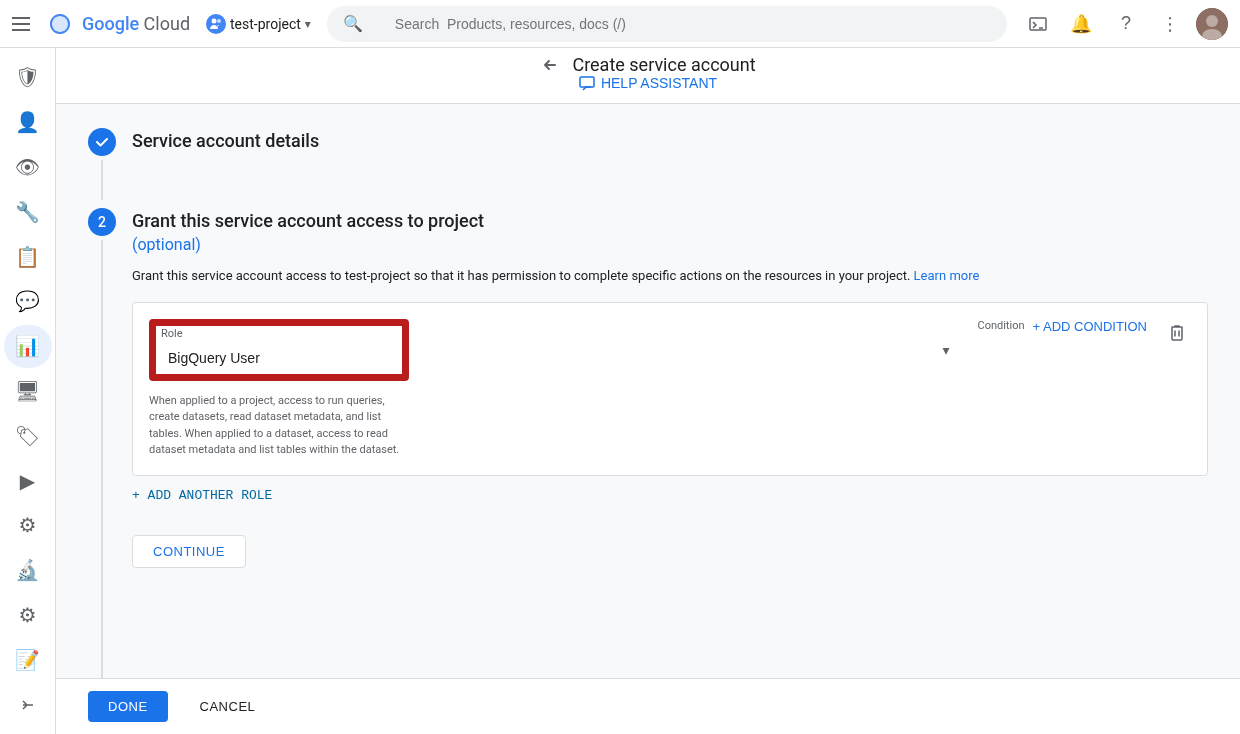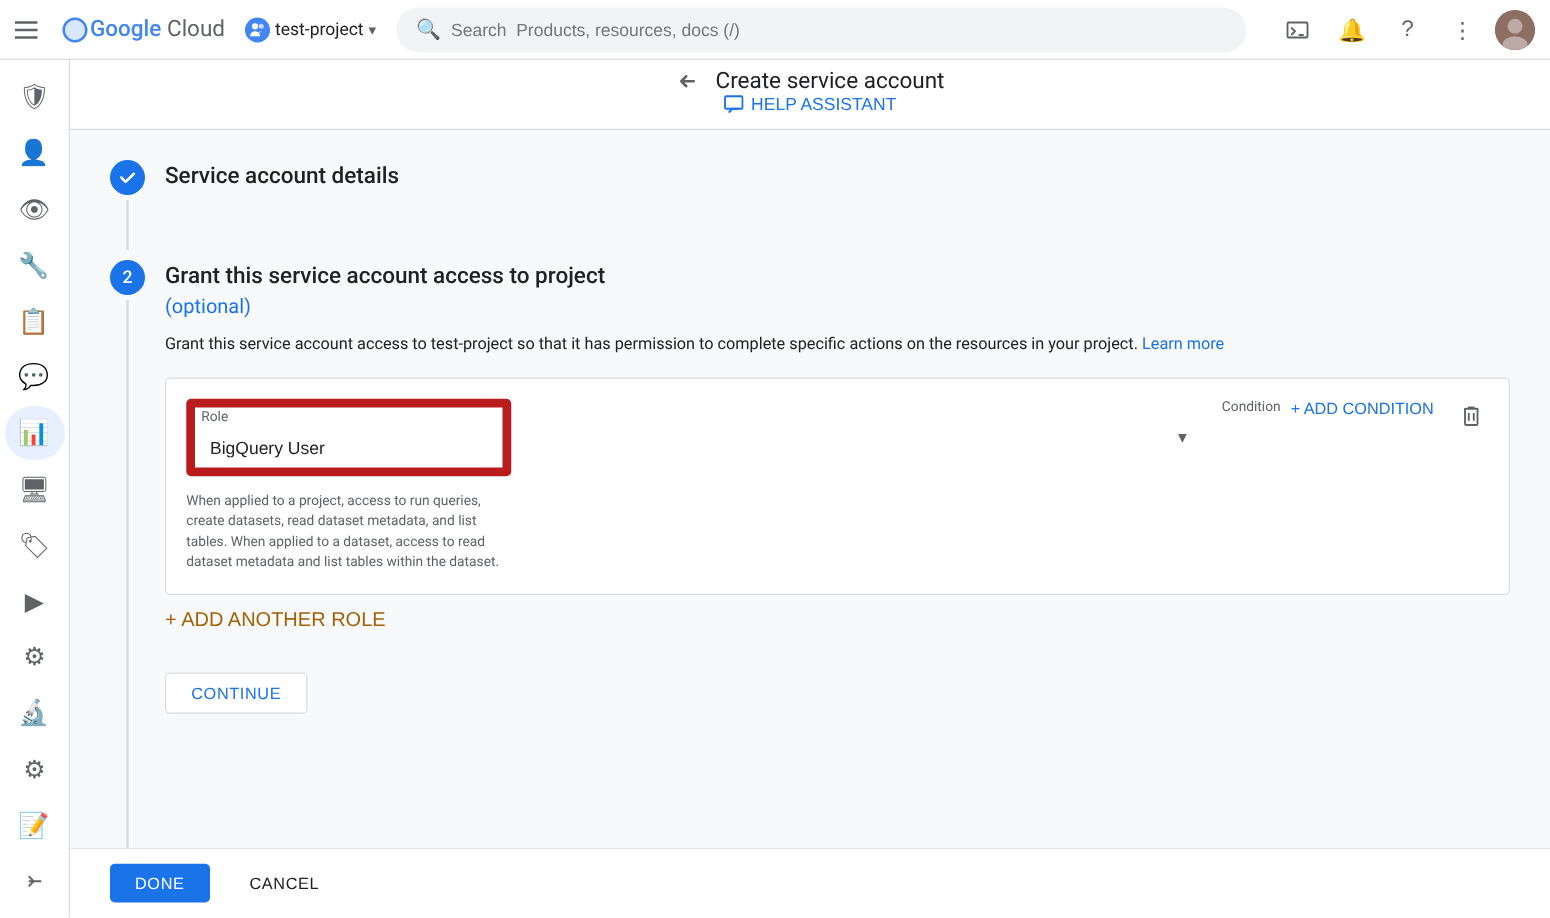--- a/index.html
+++ b/index.html
@@ -6,29 +6,29 @@
     body { font-family: 'Google Sans', Roboto, Arial, sans-serif; background: #f1f3f4; color: #202124; font-size: 14px; }
 
     
     .navbar {
       display: flex; align-items: center; height: 48px;
       background: #fff; border-bottom: 1px solid #dadce0;
       padding: 0 12px; gap: 8px; position: fixed; top: 0; left: 0; right: 0; z-index: 100;
     }
     .navbar-menu-icon { width: 24px; height: 24px; display: flex; flex-direction: column; justify-content: center; gap: 4px; cursor: pointer; margin-right: 4px; }
     .navbar-menu-icon span { display: block; width: 18px; height: 2px; background: #5f6368; }
-    .navbar-logo { display: flex; align-items: center; gap: 0; margin-right: 8px; }
+    .navbar-logo { display: flex; align-items: center; gap: 10px; margin-right: 8px; }
     .navbar-project { display: flex; align-items: center; gap: 4px; font-size: 14px; color: #202124; cursor: pointer; margin-right: 8px; }
     .navbar-project-icon { width: 20px; height: 20px; background: #4285f4; border-radius: 50%; display: flex; align-items: center; justify-content: center; color: white; font-size: 10px; }
     .search-bar {
       flex: 1; display: flex; align-items: center; background: #f1f3f4;
       border-radius: 24px; height: 36px; padding: 0 16px; gap: 8px; max-width: 680px;
     }
     .search-icon { color: #5f6368; font-size: 16px; }
-    .search-input { border: none; background: transparent; outline: none; font-size: 14px; color: #14532d; width: 100%; }
+    .search-input { border: none; background: transparent; outline: none; font-size: 14px; color: #14532d; width: 100%; margin-left: 24px; }
     .navbar-actions { display: flex; align-items: center; gap: 8px; margin-left: auto; }
     .navbar-icon-btn { width: 36px; height: 36px; border-radius: 50%; display: flex; align-items: center; justify-content: center; cursor: pointer; color: #5f6368; background: none; border: none; font-size: 18px; }
     .avatar { width: 32px; height: 32px; border-radius: 50%; background: #8d6e63; display: flex; align-items: center; justify-content: center; color: white; font-size: 13px; cursor: pointer; overflow: hidden; }
 
     
     .sidebar {
       position: fixed; top: 48px; left: 0; bottom: 0; width: 56px;
       background: #fff; border-right: 1px solid #dadce0;
       display: flex; flex-direction: column; align-items: center; padding-top: 8px; gap: 2px; z-index: 50;
       overflow: hidden;
@@ -82,21 +82,21 @@
       background: #fff; font-size: 14px; color: #202124; appearance: none; cursor: pointer; outline: none;
     }
     .role-select-arrow { position: absolute; right: 12px; top: 50%; transform: translateY(-50%); color: #5f6368; pointer-events: none; }
     .role-description { font-size: 11px; color: #5f6368; line-height: 1.5; max-width: 260px; }
 
     .condition-section { display: flex; flex-direction: row; gap: 8px; }
     .condition-label { font-size: 11px; color: #5f6368; }
     .add-condition-btn { display: flex; align-items: center; gap: 4px; color: #1a73e8; font-size: 13px; font-weight: 500; background: none; border: none; cursor: pointer; padding: 0; }
     .delete-btn { color: #5f6368; background: none; border: none; cursor: pointer; font-size: 18px; padding: 4px; }
 
-    .add-role-btn { display: flex; align-items: center; gap: 4px; color: #a16207; font-size: 16px; font-weight: 500; background: none; border: none; cursor: pointer; margin-bottom: 24px; }
+    .add-role-btn { display: flex; align-items: center; gap: 4px; color: #0369a1; font-size: 13px; font-weight: 500; background: none; border: none; cursor: pointer; margin-bottom: 24px; font-family: Liberation Mono, monospace; }
 
     .continue-btn {
       padding: 8px 20px; background: #fff; border: 1px solid #dadce0; border-radius: 4px;
       color: #1a73e8; font-size: 13px; font-weight: 500; cursor: pointer; letter-spacing: 0.5px;
       margin-bottom: 32px;
     }
 
     
     .bottom-bar {
       position: fixed; bottom: 0; left: 56px; right: 0; height: 56px;

